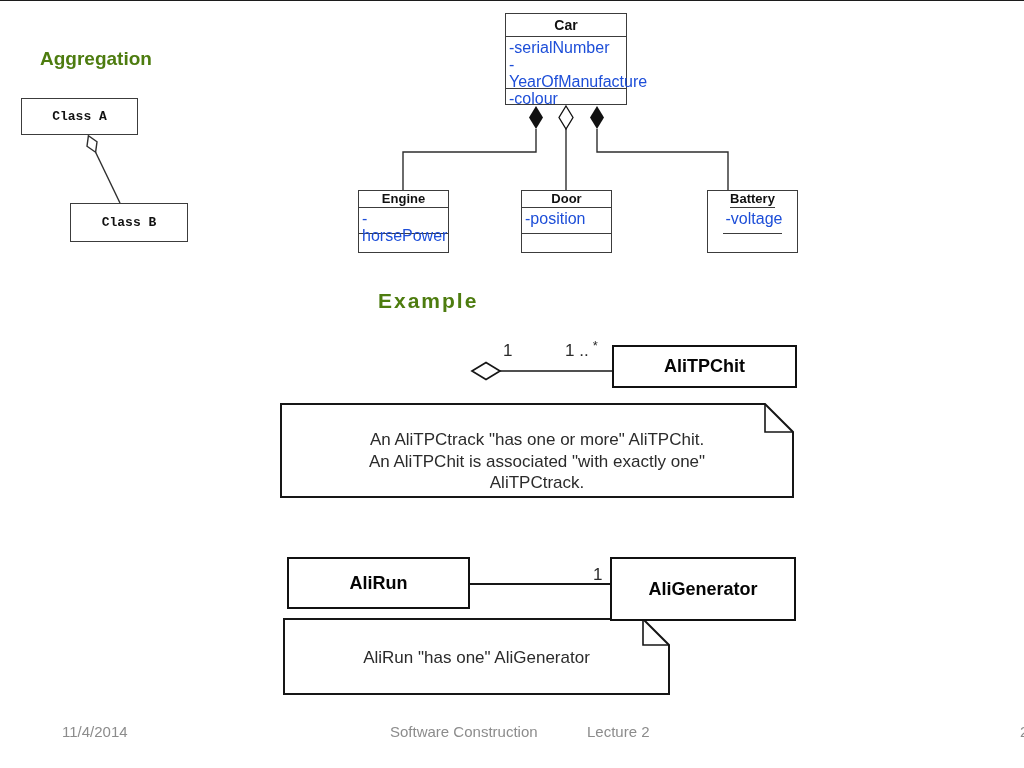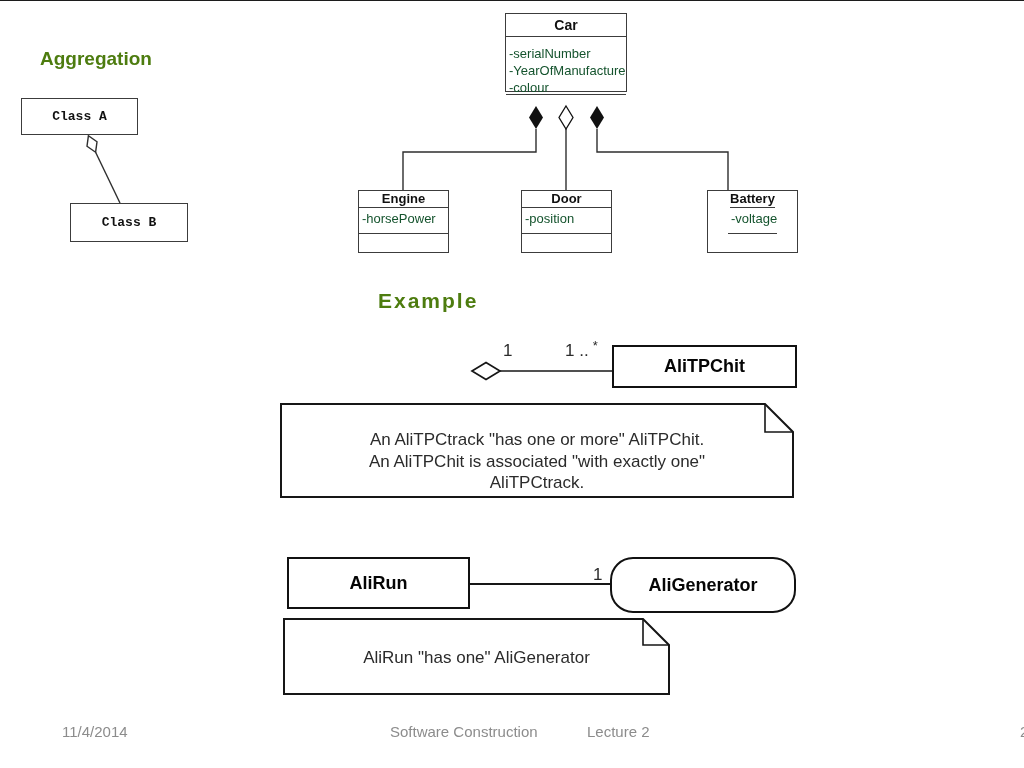--- a/index.html
+++ b/index.html
@@ -14,47 +14,47 @@
   .heading-aggregation { left:40px; top:48px; font-size:19px; }
   .heading-example { left:378px; top:289px; font-size:21px; letter-spacing:2px; }
 
   svg.overlay { position:absolute; left:0; top:0; z-index:1; pointer-events:none; }
 
   
   .sbox { position:absolute; background:#fff; border:1px solid #3c3c3c; z-index:2;
           display:flex; flex-direction:column; }
   .sbox .title { font-weight:bold; font-size:13px; color:#111; text-align:center;
                  line-height:16px; border-bottom:1px solid #3c3c3c; }
-  .sbox .attrs { border-bottom:1px solid #3c3c3c; color:#14532d; font-size:13px;
+  .sbox .attrs { border-bottom:1px solid #3c3c3c; color:#1d4ed8; font-size:16px;
                  line-height:17px; padding:2px 0 0 3px; }
   .sbox .empty { flex:1; }
   .plainbox { position:absolute; background:#fff; border:1px solid #3c3c3c; z-index:2;
               display:flex; align-items:center; justify-content:center;
               font-weight:bold; font-size:13px; color:#111;font-family:Liberation Mono, monospace; }
 
   .box-class-a   { left:21px;  top:98px;  width:117px; height:37px; }
   .box-class-b   { left:70px;  top:203px; width:118px; height:39px; }
 
-  .box-car       { left:505px; top:13px;  width:122px; height:79px;gap:6px; }
+  .box-car       { left:505px; top:13px;  width:122px; height:92px; }
   .box-car .title { height:23px; line-height:22px; font-size:14px; }
   .box-car .attrs { height:52px; }
   .box-engine    { left:358px; top:190px; width:91px;  height:63px; }
   .box-door      { left:521px; top:190px; width:91px;  height:63px; }
   .box-battery   { left:707px; top:190px; width:91px;  height:63px;align-items:center; }
   .box-engine .title, .box-door .title, .box-battery .title { height:17px; }
   .box-engine .attrs, .box-door .attrs,  .box-battery .attrs { height:26px; }
 
   
   .bigbox { position:absolute; background:#fff; border:2px solid #111; z-index:2;
             display:flex; align-items:center; justify-content:center;
             font-weight:bold; font-size:18px; color:#050505; }
   .box-alitpctrack { left:287px; top:345px; width:185px; height:52px; }
   .box-alitpchit   { left:612px; top:345px; width:185px; height:43px; }
   .box-alirun      { left:287px; top:557px; width:183px; height:52px; }
-  .box-aligenerator{ left:610px; top:557px; width:186px; height:56px;border-radius:23px; }
+  .box-aligenerator{ left:610px; top:557px; width:186px; height:64px; }
 
   .mult { position:absolute; z-index:3; color:#2b2b2b; font-size:17px; }
   .mult-left  { left:503px; top:341px; }
   .mult-right { left:565px; top:341px; display:flex; }
   .mult-right .star { font-size:13px; position:relative; top:-3px; margin-left:4px; }
   .mult-alirun { left:593px; top:565px; }
 
   .note-text { position:absolute; z-index:3; color:#2b2b2b; text-align:center; }
   .note1-text { left:281px; top:429px; width:512px; font-size:17px; line-height:21.5px; }
   .note2-text { left:284px; top:647px; width:385px; font-size:17px; line-height:21px; }

